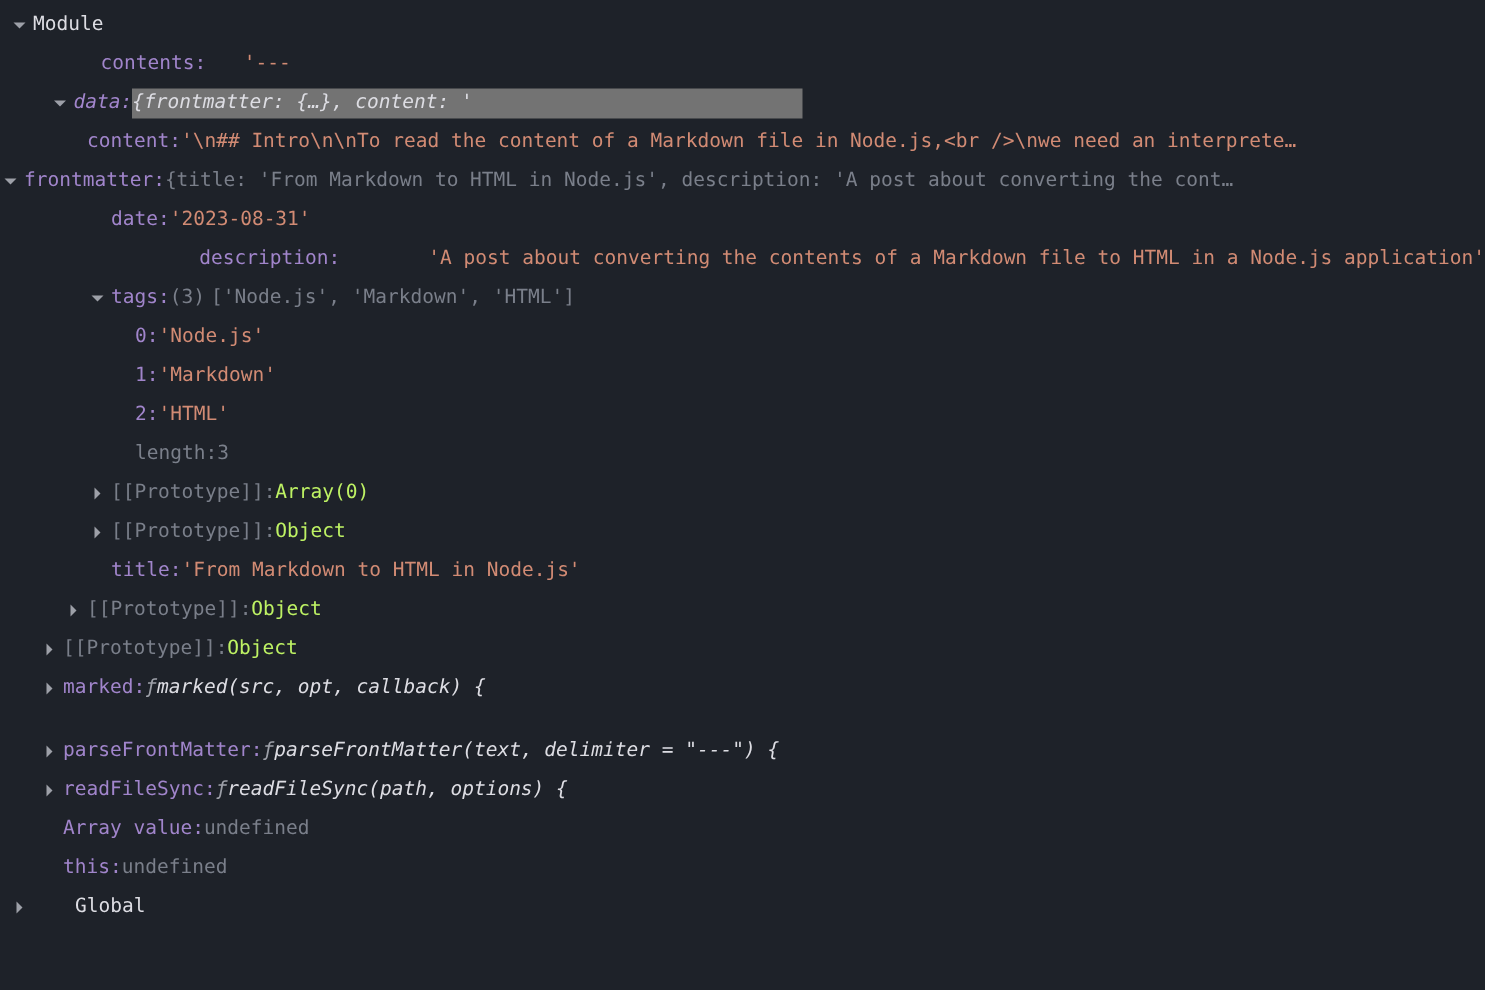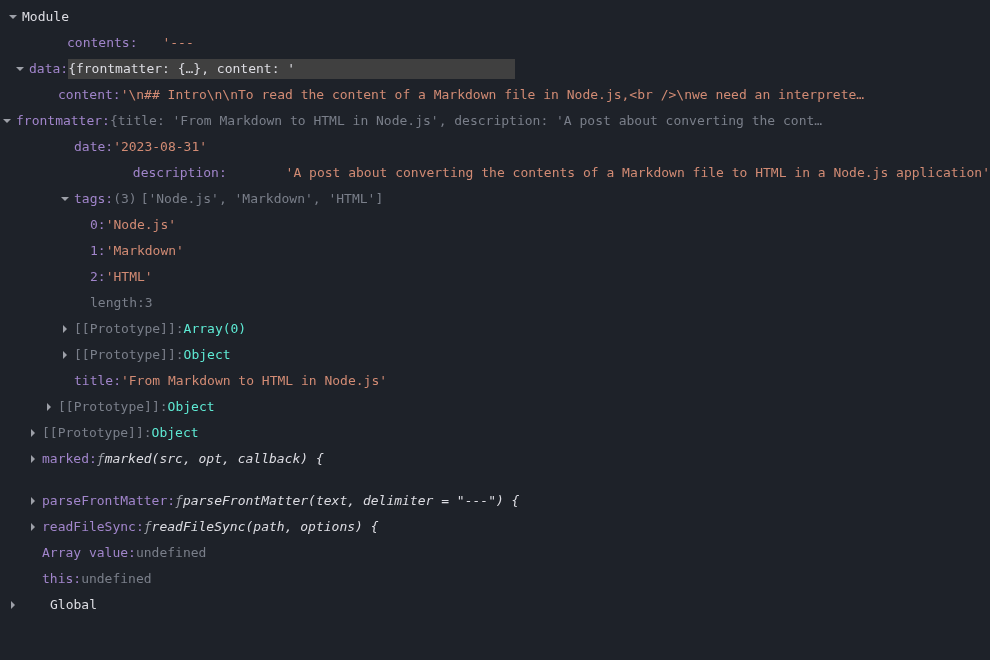--- a/index.html
+++ b/index.html
@@ -34,25 +34,25 @@
 }
 .spacer-chev {
   width: 16px;
   flex: 0 0 16px;
 }
 .chev svg { fill: #9da0a8; }
 .lbl-bold { color: #dddde3; font-weight: 400; }
 .key { color: #a185cb; }
 .dim { color: #7a7f8a; }
 .str { color: #d28b74; }
-.val { color: #5eead4; }
+.val { color: #bef264; }
 .fn-italic { font-style: italic; color: #9da0a8; }
 .fn-body { font-style: italic; color: #dddde3; }
 .sel {
-  background: #404040;
+  background: #737373;
   color: #dddde3;
   padding-right: 220px; 
 }
 .cap { margin-right: 4px; }
 </style>
 </head>
 <body>
 
 <div class="panel">
 
@@ -64,21 +64,21 @@
     </span>
     <span class="lbl-bold">Module</span>
   </div>
 
   <div class="row" style="padding-left:26px;gap:25px;">
     <span class="spacer-chev"></span>
     <span class="key"><span>contents</span>: </span>
     <span class="str cap">'---</span>
   </div>
 
-  <div class="row" style="padding-left:13px;">
+  <div class="row" style="padding-left:33px;font-style:italic;">
     <span class="chev">
       <svg viewBox="0 0 10 10" width="10" height="10">
           <path d="M1 3 L5 7 L9 3 Z"></path>
         </svg>
     </span>
     <span class="key"><span>data</span>: </span>
     <span class="sel">{frontmatter: {…}, content: '</span>
   </div>
 
   <div class="row" style="padding-left:42px;">

